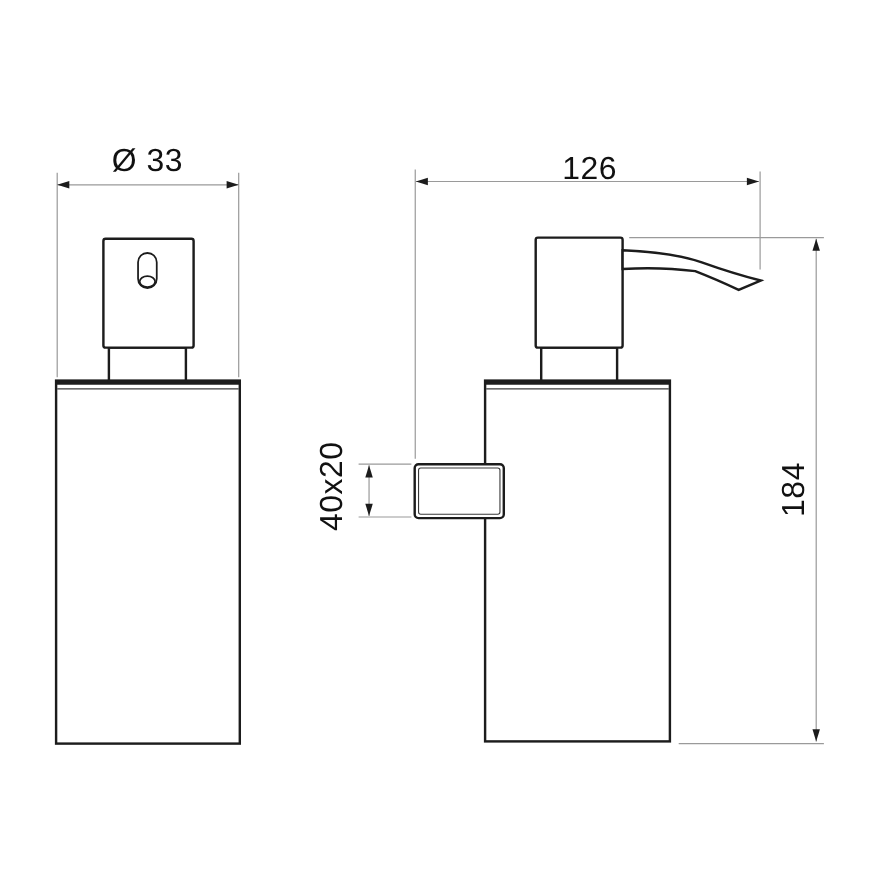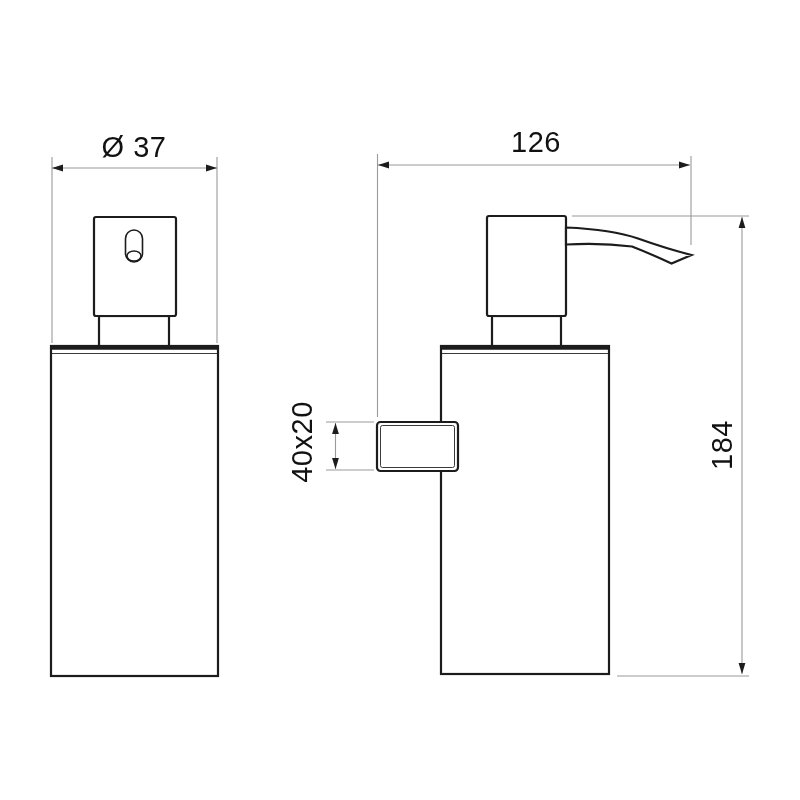--- a/index.html
+++ b/index.html
@@ -108,21 +108,21 @@
 
     <g>
       <line class="dim" x1="326" y1="422" x2="374" y2="422"></line>
       <line class="dim" x1="326" y1="470" x2="374" y2="470"></line>
       <line class="dim" x1="335.5" y1="423" x2="335.5" y2="469"></line>
       <polygon class="arrow" points="335.5,423 332.1,434 338.9,434"></polygon>
       <polygon class="arrow" points="335.5,469 332.1,458 338.9,458"></polygon>
     </g>
   </svg>
 
-  <div class="dim-label" style="left:134px; top:147px;">Ø 37</div>
+  <div class="dim-label" style="left:134px; top:147px;">Ø 33</div>
 
-  <div class="dim-label" style="left:536px; top:142px;text-align:right;">126</div>
+  <div class="dim-label" style="left:536px; top:154px;text-align:right;">126</div>
 
   <div class="dim-label vertical" style="left:722px; top:445px;">184</div>
 
   <div class="dim-label vertical" style="left:302px; top:442px;">40x20</div>
 
 </div>
 
 </body></html>

